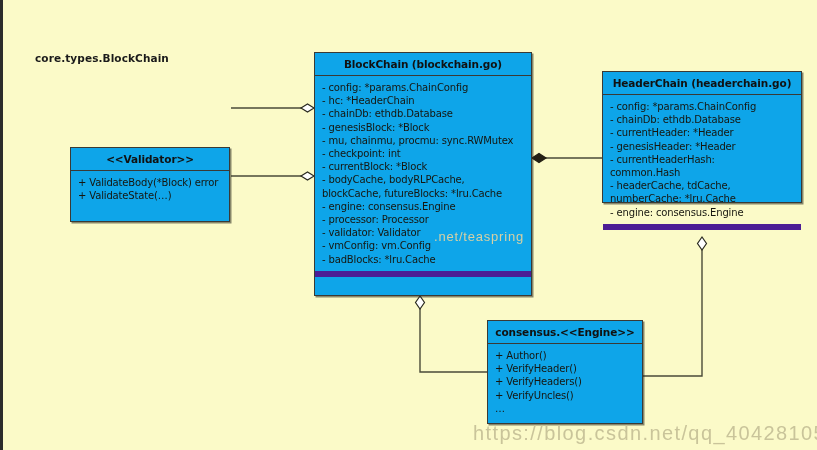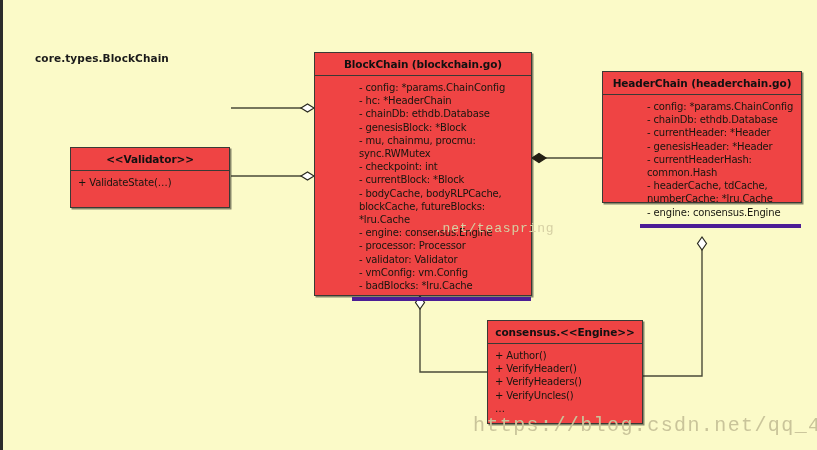--- a/index.html
+++ b/index.html
@@ -31,42 +31,41 @@
     font-size: 10.5px;
     font-weight: bold;
     color: #1a1a1a;
     letter-spacing: .1px;
     white-space: nowrap;
   }
 
   
   .uml-box {
     position: absolute;
-    background: #ef4444;
+    background: #0ea5e9;
     border: 1px solid #3a3a35;
     box-sizing: border-box;
     box-shadow: 1.5px 1.5px 0 0 rgba(40,40,30,.55);
   }
   .uml-header {
     text-align: center;
     font-size: 10.5px;
     font-weight: bold;
     color: #111;
     padding: 5px 4px 5px;
     border-bottom: 1px solid #3a3a35;
     white-space: nowrap;
     letter-spacing: -.1px;
   }
   .uml-compartment {
     padding: 5px 7px 5px 7px;
     box-sizing: border-box;
   }
   .uml-compartment.bordered {
-    border-bottom: 4px solid #4c1d95;
-    margin-left: 37px;
+    border-bottom: 6px solid #4c1d95;
   }
   .uml-row {
     font-size: 10px;
     color: #16160f;
     line-height: 13.2px;
     white-space: pre-wrap;
     letter-spacing: -.15px;
   }
   .uml-empty {
     height: 34px;
@@ -99,24 +98,25 @@
   }
   .diamond-filled {
     fill: #241f14;
     stroke: #241f14;
     stroke-width: 1.2;
   }
 
   
   .watermark {
     position: absolute;
-    font-family: Liberation Mono, monospace;
+    font-family: Liberation Sans, sans-serif;
     color: #c9c49a;
     white-space: nowrap;
     pointer-events: none;
+    margin-top: 8px;
   }
   #watermark-main {
     left: 470px;
     top: 414px;
     font-size: 20px;
     letter-spacing: 1.4px;
   }
   #watermark-secondary {
     left: 431px;
     top: 221px;
@@ -147,20 +147,21 @@
     <polygon class="diamond-open" points="417,296 412.5,302.5 417,309 421.5,302.5"></polygon>
 
     <polyline class="link-line" points="699,246 699,376 640,376"></polyline>
     <polygon class="diamond-open" points="699,237 694.5,243.5 699,250 703.5,243.5"></polygon>
   </svg>
 
 
   <div class="uml-box" id="box-validator">
     <div class="uml-header">&lt;&lt;Validator&gt;&gt;</div>
     <div class="uml-compartment">
+      <div class="uml-row">+ ValidateBody(*Block) error</div>
       <div class="uml-row">+ ValidateState(…)</div>
       <div class="uml-row">&nbsp;</div>
     </div>
   </div>
 
   <div class="uml-box" id="box-blockchain">
     <div class="uml-header">BlockChain (blockchain.go)</div>
     <div class="uml-compartment bordered">
       <div class="uml-row">- config: *params.ChainConfig</div>
       <div class="uml-row">- hc: *HeaderChain</div>

